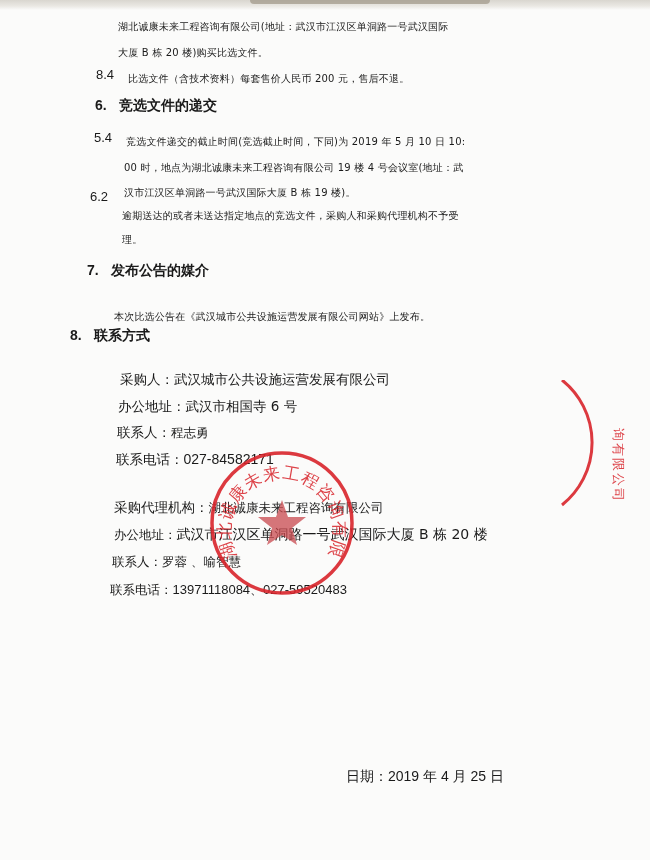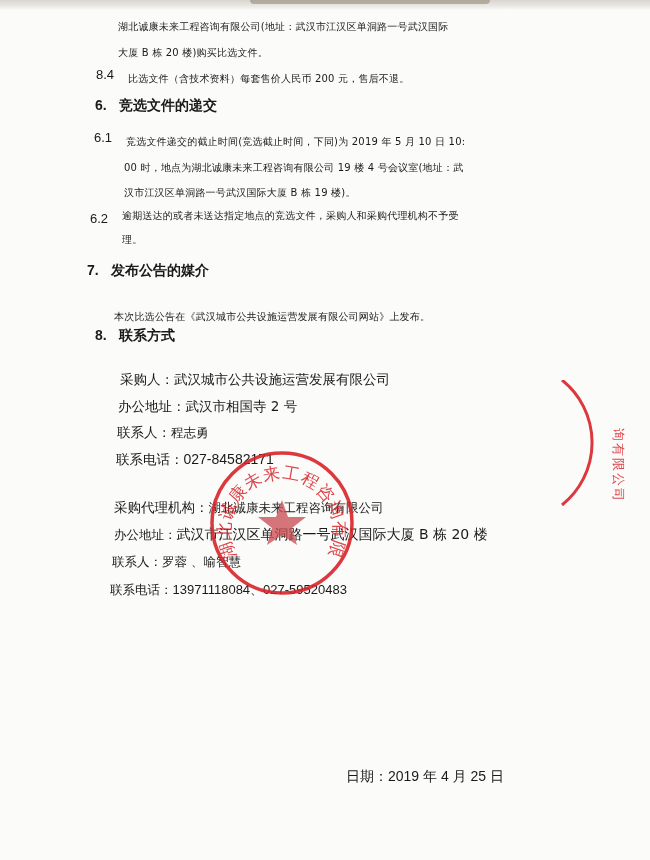--- a/index.html
+++ b/index.html
@@ -92,42 +92,42 @@
 <div class="top-dark"></div>
 
 <div class="line" style="left:118px; top:18px;">湖北诚康未来工程咨询有限公司(地址：武汉市江汉区单洞路一号武汉国际</div>
 <div class="line" style="left:118px; top:44px;">大厦 B 栋 20 楼)购买比选文件。</div>
 <div class="num" style="left:96px; top:66px;">8.4</div>
 <div class="line" style="left:128px; top:70px;">比选文件（含技术资料）每套售价人民币 200 元，售后不退。</div>
 
 <div class="heading" style="left:95px; top:96px;">
   <span class="hn">6.</span><span>竞选文件的递交</span>
 </div>
-<div class="num" style="left:94px; top:129px;">6.1</div>
+<div class="num" style="left:94px; top:129px;">5.4</div>
 <div class="line" style="left:126px; top:133px;">竞选文件递交的截止时间(竞选截止时间，下同)为 2019 年 5  月 10 日 10:</div>
 <div class="line" style="left:124px; top:159px;">00 时，地点为湖北诚康未来工程咨询有限公司 19 楼 4 号会议室(地址：武</div>
 <div class="line" style="left:124px; top:184px;">汉市江汉区单洞路一号武汉国际大厦 B 栋 19 楼)。</div>
-<div class="num" style="left:90px; top:210px;">6.2</div>
+<div class="num" style="left:90px; top:188px;">6.2</div>
 <div class="line" style="left:122px; top:207px;">逾期送达的或者未送达指定地点的竞选文件，采购人和采购代理机构不予受</div>
 <div class="line" style="left:122px; top:231px;">理。</div>
 
 <div class="heading" style="left:87px; top:261px;">
   <span class="hn">7.</span><span>发布公告的媒介</span>
 </div>
 <div class="line" style="left:114px; top:308px;">本次比选公告在《武汉城市公共设施运营发展有限公司网站》上发布。</div>
 
-<div class="heading" style="left:95px; top:326px;">
+<div class="heading" style="left:70px; top:326px;">
   <span class="hn">8.</span><span>联系方式</span>
 </div>
 
 <div class="contact" style="left:120px; top:370px;">
   <span>采购人：</span><span>武汉城市公共设施运营发展有限公司</span>
 </div>
 <div class="contact" style="left:118px; top:397px;">
-  <span>办公地址：</span><span>武汉市相国寺 2 号</span>
+  <span>办公地址：</span><span>武汉市相国寺 6 号</span>
 </div>
 <div class="contact" style="left:117px; top:423px;">
   <span>联系人：</span><span style="font-size:12.5px;">程志勇</span>
 </div>
 <div class="contact" style="left:116px; top:450px;">
   <span>联系电话：</span><span style="font-family:'Liberation Sans',sans-serif; font-size:14px;">027-84582171</span>
 </div>
 
 <div class="contact" style="left:114px; top:498px;">
   <span>采购代理机构：</span><span style="font-size:12.5px;">湖北诚康未来工程咨询有限公司</span>

